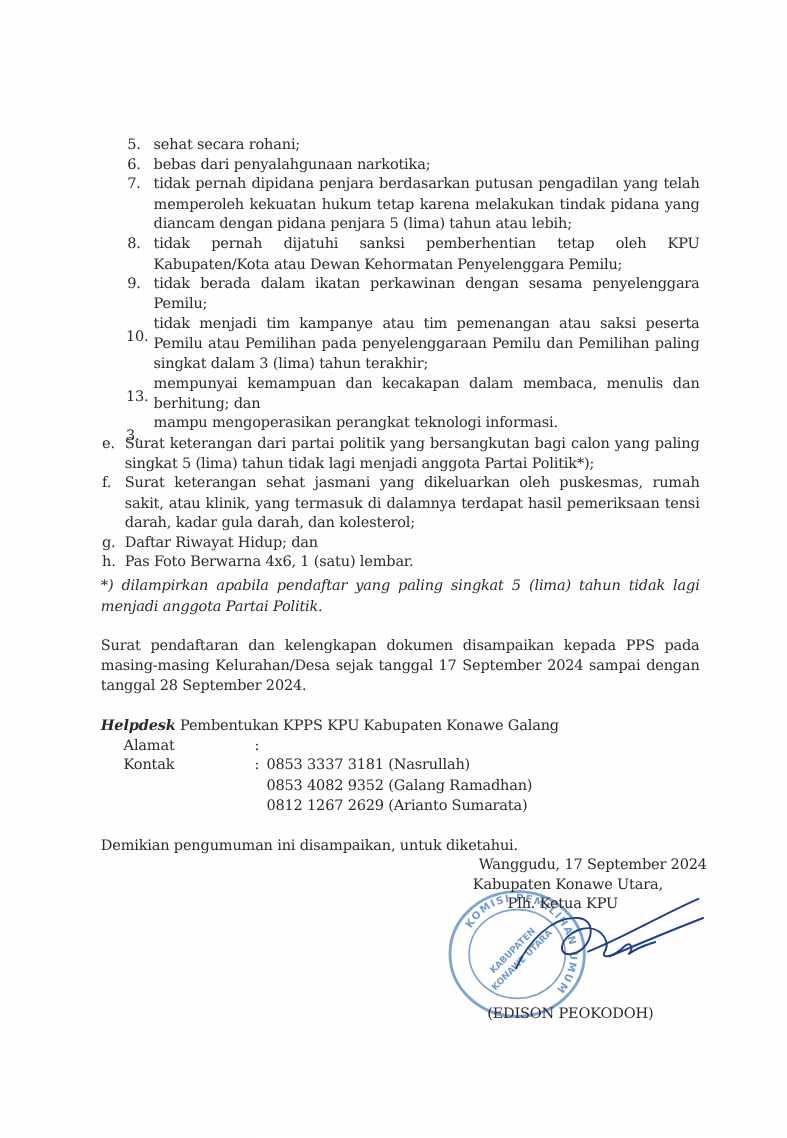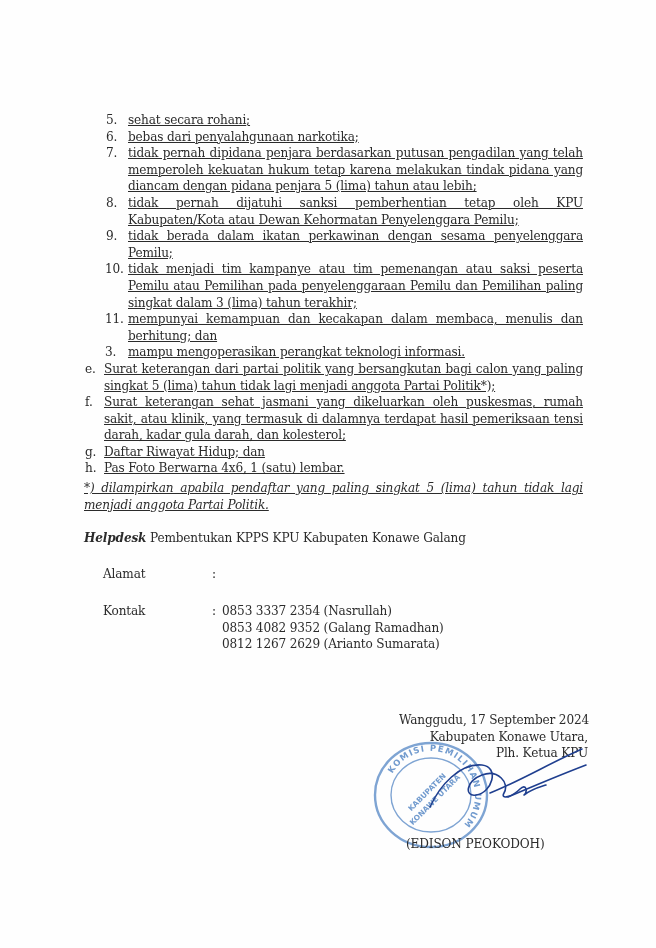--- a/index.html
+++ b/index.html
@@ -7,39 +7,39 @@
       width: 656px; height: 948px; position: relative; overflow: hidden;
       font-family: "DejaVu Serif", "Liberation Serif", serif;
       color: #2b2b2b;
     }
     .page { position: absolute; left: 0; top: 0; width: 656px; height: 948px; background: #fefefe; }
     .doc {
       position: absolute; left: 84px; top: 112px; width: 499px;
       font-size: 12.1px; line-height: 16.6px;
       letter-spacing: -0.15px;
     }
-    .just { text-align: justify; text-align-last: left; text-decoration: underline; }
+    .just { text-align: justify; text-align-last: left; }
     .num-list { margin: 0; padding: 0; list-style: none; }
     .num-item { position: relative; padding-left: 44px; }
     .num-item .num { position: absolute; left: 22px; top: 0; }
-    .num-item .num.two { left: 21px; }
+    .num-item .num.two { left: 21px; margin-top: 11px; }
     .alpha-item { position: relative; padding-left: 20px; }
     .alpha-item .let { position: absolute; left: 1px; top: 0; }
     .footnote { margin-top: 3px; font-style: italic; }
     .para { margin-top: 16.6px; }
     .helpdesk { margin-top: 16.6px; }
     .helpdesk .hd-title em { font-style: italic; font-weight: bold; }
-    .contact-row { display: flex; margin-top: 20px; }
+    .contact-row { display: flex; }
     .contact-label { width: 109px; padding-left: 19px; box-sizing: content-box; flex: 0 0 auto; }
     .contact-colon { width: 10px; flex: 0 0 auto; }
     .contact-values { flex: 1 1 auto; }
     .closing { margin-top: 16.6px; }
     .sign-block {
       position: absolute; left: 388px; top: 712px; width: 200px;
-      font-size: 12.1px; line-height: 16.6px; letter-spacing: -0.15px; text-align: right;
+      font-size: 12.1px; line-height: 16.6px; letter-spacing: -0.15px;
     }
     .sign-line { white-space: nowrap; }
     .sl-place { padding-left: 11px; }
     .sl-role  { padding-left: 35px; }
     .sl-inst  { padding-left: 6px; }
     .sl-name  { position: absolute; left: 18px; top: 124px; }
     .stamp { position: absolute; left: 371px; top: 740px; width: 120px; height: 110px; opacity: 0.78; }
     .signature { position: absolute; left: 420px; top: 745px; width: 170px; height: 70px; }
   </style>
 </head>
@@ -68,21 +68,21 @@
         </li>
       <li class="num-item">
           <span class="num">9.</span>
           <div class="just">tidak berada dalam ikatan perkawinan dengan sesama penyelenggara Pemilu;</div>
         </li>
       <li class="num-item">
           <span class="num two">10.</span>
           <div class="just">tidak menjadi tim kampanye atau tim pemenangan atau saksi peserta Pemilu atau Pemilihan pada penyelenggaraan Pemilu dan Pemilihan paling singkat dalam 3 (lima) tahun terakhir;</div>
         </li>
       <li class="num-item">
-          <span class="num two">11.</span>
+          <span class="num two">13.</span>
           <div class="just">mempunyai kemampuan dan kecakapan dalam membaca, menulis dan berhitung; dan</div>
         </li>
       <li class="num-item">
           <span class="num two">3.</span>
           <div class="just">mampu mengoperasikan perangkat teknologi informasi.</div>
         </li>
     </ol>
 
     <div>
       <div class="alpha-item">
@@ -98,38 +98,40 @@
           <div class="just">Daftar Riwayat Hidup; dan</div>
         </div>
       <div class="alpha-item">
           <span class="let">h.</span>
           <div class="just">Pas Foto Berwarna 4x6, 1 (satu) lembar.</div>
         </div>
     </div>
 
     <div class="footnote just">*) dilampirkan apabila pendaftar yang paling singkat 5 (lima) tahun tidak lagi menjadi anggota Partai Politik.</div>
 
+    <div class="para just">Surat pendaftaran dan kelengkapan dokumen disampaikan kepada PPS pada masing-masing Kelurahan/Desa sejak tanggal 17 September 2024 sampai dengan tanggal 28 September 2024.</div>
 
     <div class="helpdesk">
       <div class="hd-title"><em>Helpdesk</em><span> Pembentukan KPPS KPU Kabupaten Konawe Galang</span></div>
       <div class="contact-row">
         <span class="contact-label">Alamat</span>
         <span class="contact-colon">:</span>
       </div>
       <div class="contact-row">
         <span class="contact-label">Kontak</span>
         <span class="contact-colon">:</span>
         <span class="contact-values">
-          <div>0853 3337 2354 (Nasrullah)</div>
+          <div>0853 3337 3181 (Nasrullah)</div>
           <div>0853 4082 9352 (Galang Ramadhan)</div>
           <div>0812 1267 2629 (Arianto Sumarata)</div>
         </span>
       </div>
     </div>
 
+    <div class="closing">Demikian pengumuman ini disampaikan, untuk diketahui.</div>
   </div>
 
   <svg class="stamp" viewBox="0 0 120 110">
     <defs>
       <path id="stampArc" d="M 60 55 m -44 0 a 44 44 0 1 1 88 0 a 44 44 0 1 1 -88 0"></path>
     </defs>
     <g id="stamp-g" fill="none" stroke="#4a7fc1" opacity="0.9">
       <ellipse cx="60" cy="55" rx="56" ry="52" stroke-width="2.4" stroke="#4a7fc1"></ellipse>
       <ellipse cx="60" cy="55" rx="40" ry="37" stroke-width="1.4" stroke="#4a7fc1"></ellipse>
     </g>

